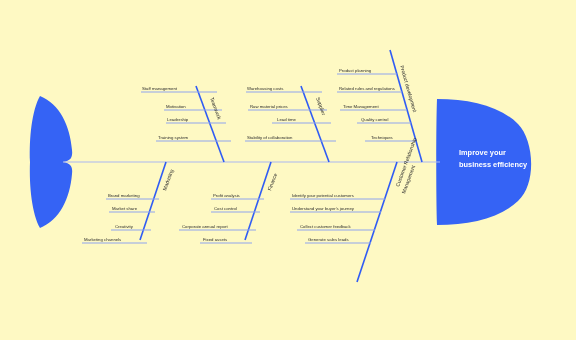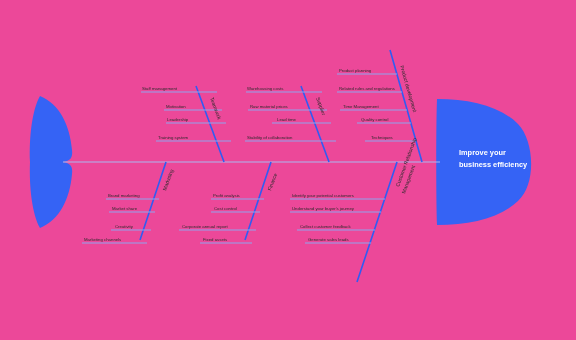--- a/index.html
+++ b/index.html
@@ -10,21 +10,21 @@
   body {
     width: 576px;
     height: 340px;
     overflow: hidden;
     font-family: "Liberation Sans", sans-serif;
   }
   #diagram-root {
     position: relative;
     width: 576px;
     height: 340px;
-    background: #ec4899;
+    background: #fef9c3;
   }
   svg.fishbone {
     display: block;
     width: 576px;
     height: 340px;
   }
   .bone-major {
     stroke: #2f5cf4;
     stroke-width: 1.6;
     fill: none;

